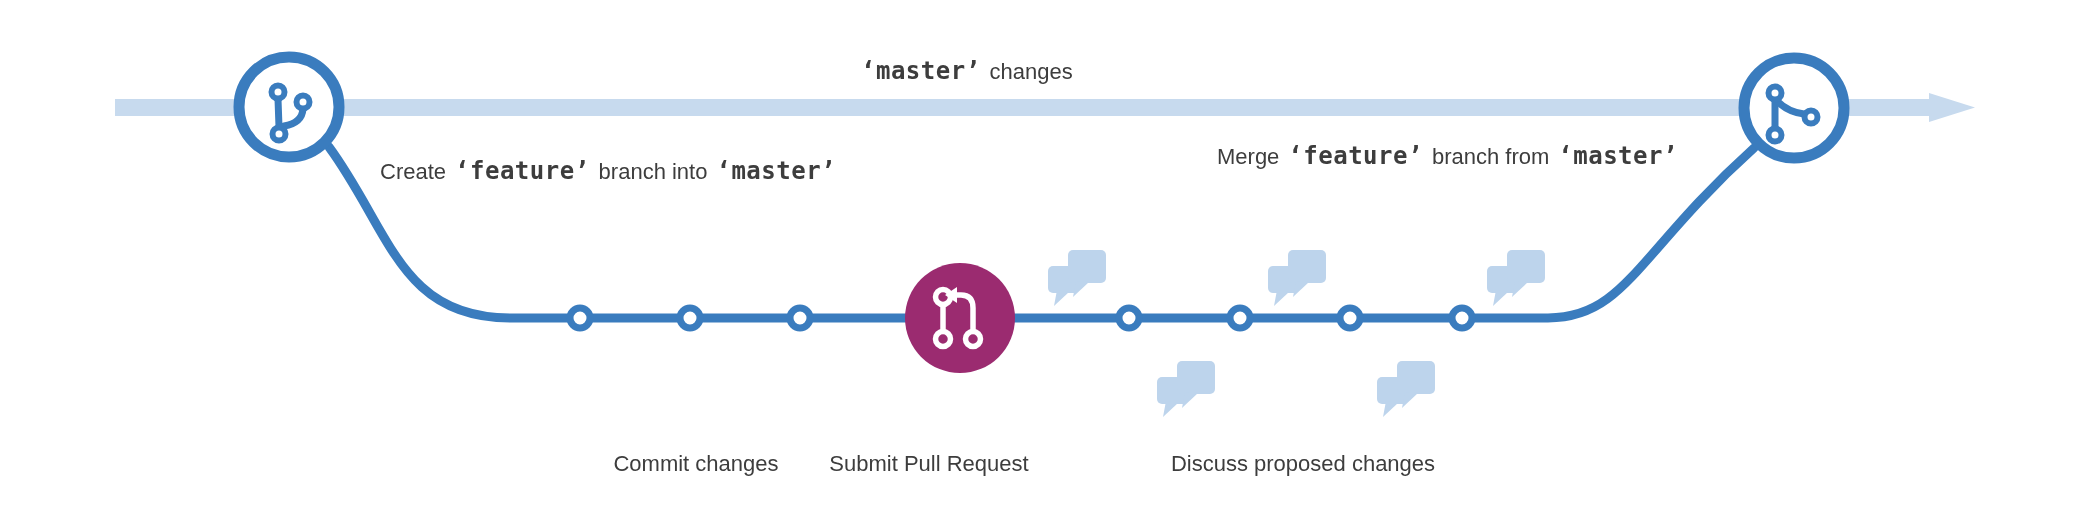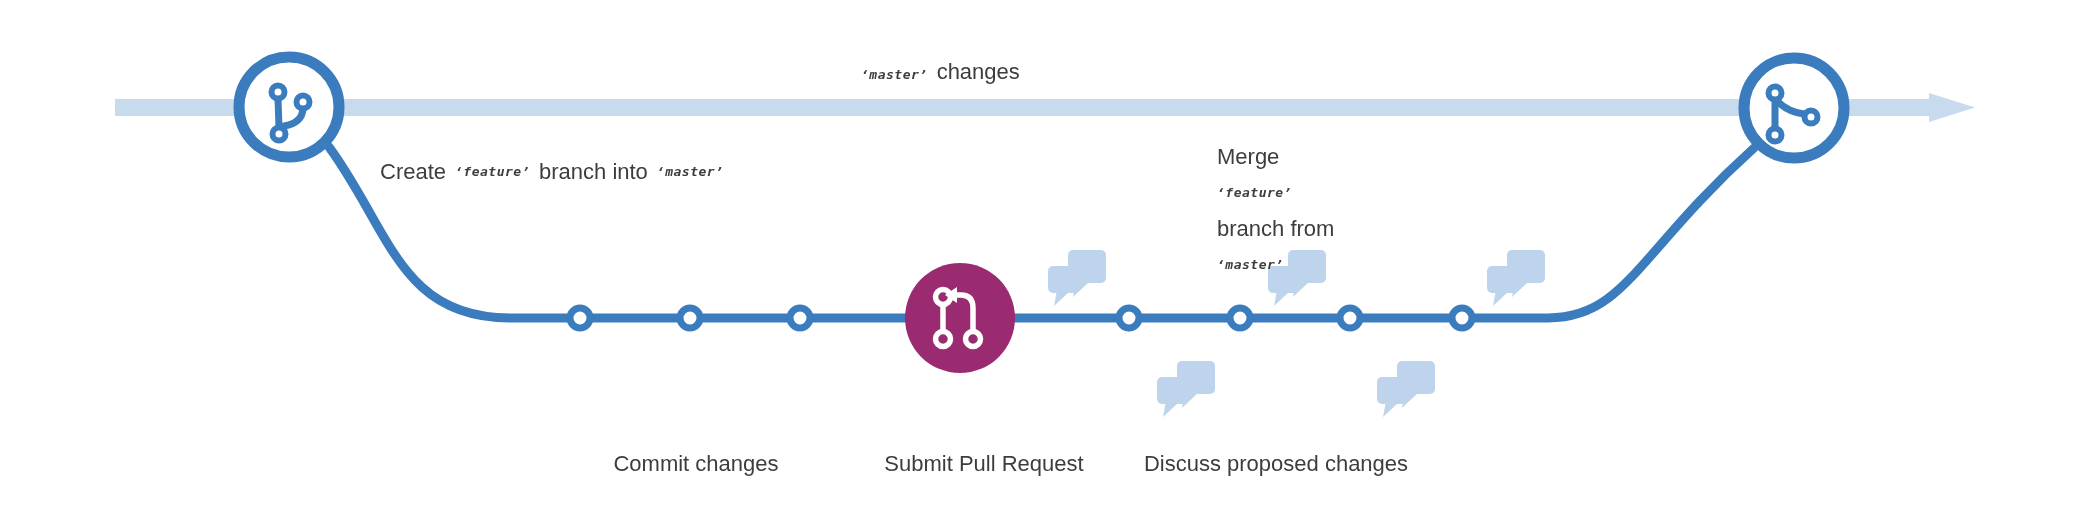--- a/index.html
+++ b/index.html
@@ -18,23 +18,22 @@
     align-items: baseline;
     gap: 9px;
     font-size: 22px;
     line-height: 27px;
     color: #3d3d3d;
     white-space: nowrap;
   }
   .lbl .code {
     font-family: "DejaVu Sans Mono", monospace;
     font-weight: bold;
-    font-size: 13px;
+    font-size: 24px;
     letter-spacing: 0.5px;
-    font-style: italic;
   }
   .lbl.centered { transform: translateX(-50%); }
 </style>
 </head>
 <body>
 
 <div class="stage">
 
   <svg class="diagram-svg" width="2098" height="528" viewBox="0 0 2098 528">
 
@@ -104,32 +103,32 @@
     <span>changes</span>
   </div>
 
   <div class="lbl" style="left:380px; top:158px;align-items:center;">
     <span>Create</span>
     <span class="code">‘feature’</span>
     <span>branch into</span>
     <span class="code">‘master’</span>
   </div>
 
-  <div class="lbl" style="left:1217px; top:143px;flex-direction:column;">
+  <div class="lbl" style="left:1217px; top:143px;">
     <span>Merge</span>
     <span class="code">‘feature’</span>
     <span>branch from</span>
     <span class="code">‘master’</span>
   </div>
 
   <div class="lbl centered" style="left:696px; top:450px;">
     <span>Commit changes</span>
   </div>
 
-  <div class="lbl centered" style="left:984px; top:450px;">
+  <div class="lbl centered" style="left:929px; top:450px;">
     <span>Submit Pull Request</span>
   </div>
 
-  <div class="lbl centered" style="left:1276px; top:450px;">
+  <div class="lbl centered" style="left:1303px; top:450px;">
     <span>Discuss proposed changes</span>
   </div>
 
 </div>
 
 </body></html>

